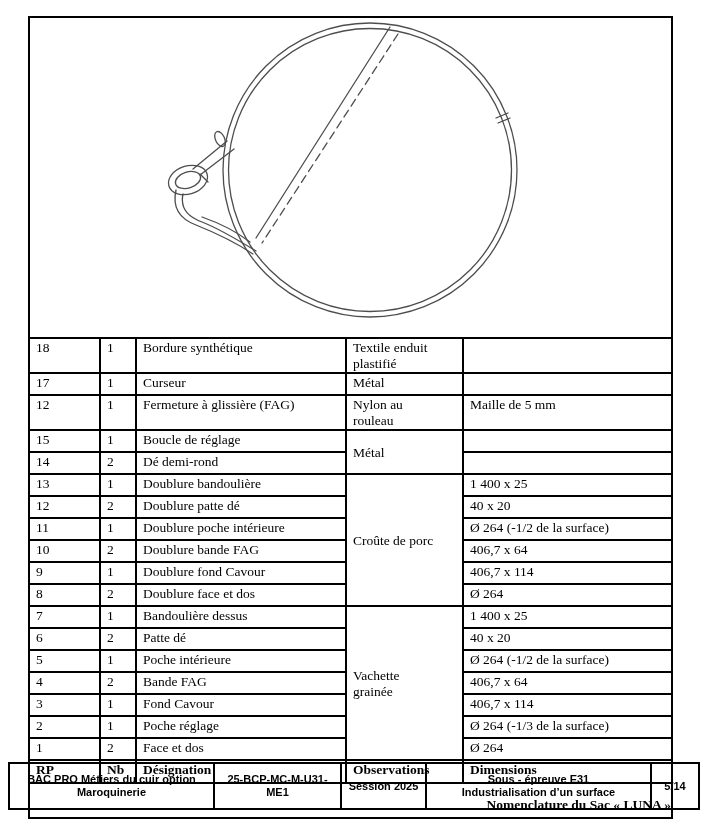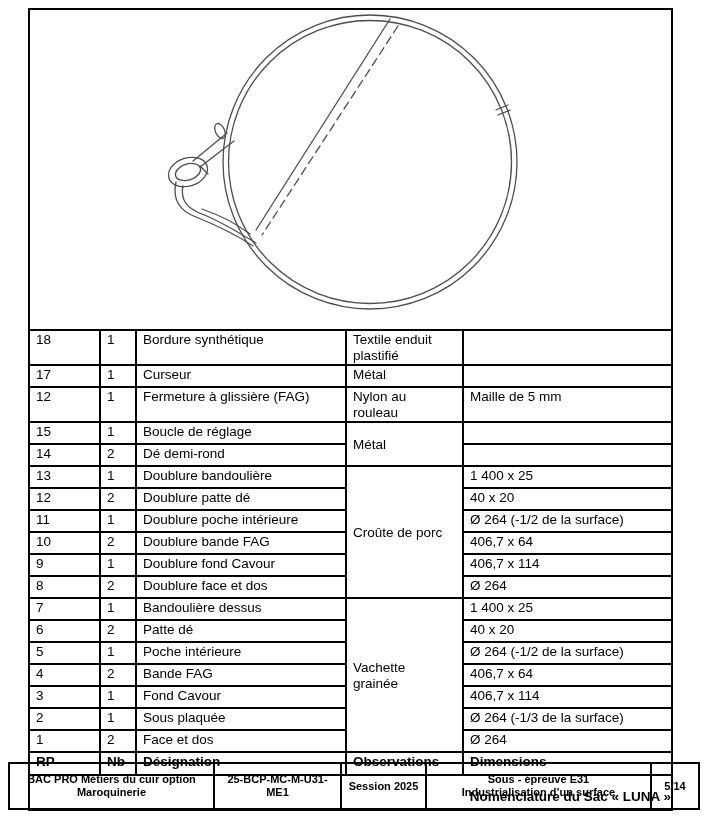--- a/index.html
+++ b/index.html
@@ -1,21 +1,21 @@
 <!DOCTYPE html>
 <html><head>
 <meta charset="utf-8">
 <style>
   html,body{margin:0;padding:0;}
   body{
     width:706px;height:827px;position:relative;background:#ffffff;
     font-family:"Liberation Sans", sans-serif;color:#000;
   }
   
-  .parts-wrap{position:absolute;left:28px;top:8px;}
+  .parts-wrap{position:absolute;left:28px;top:16px;font-family:Liberation Serif, serif;}
   table.parts{border-collapse:collapse;table-layout:fixed;width:643px;}
   table.parts td, table.parts th{
     border:2px solid #000;
     font-size:13.5px;line-height:16px;
     padding:1px 4px 0 6px;
     vertical-align:top;text-align:left;
     overflow:hidden;white-space:nowrap;
     font-weight:normal;
   }
   table.parts tr.single td{height:19px;}
@@ -184,21 +184,21 @@
   </tr>
   <tr class="single">
     <td>3</td>
     <td>1</td>
     <td>Fond Cavour</td>
     <td>406,7 x 114</td>
   </tr>
   <tr class="single">
     <td>2</td>
     <td>1</td>
-    <td>Sous plaquée</td>
+    <td>Poche réglage</td>
     <td>Ø 264 (-1/3 de la surface)</td>
   </tr>
   <tr class="single">
     <td>1</td>
     <td>2</td>
     <td>Face et dos</td>
     <td>Ø 264</td>
   </tr>
 
   <tr>

